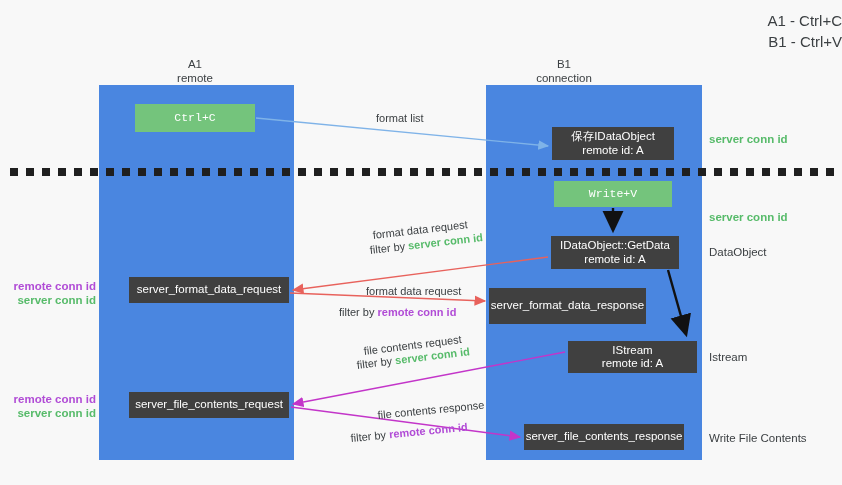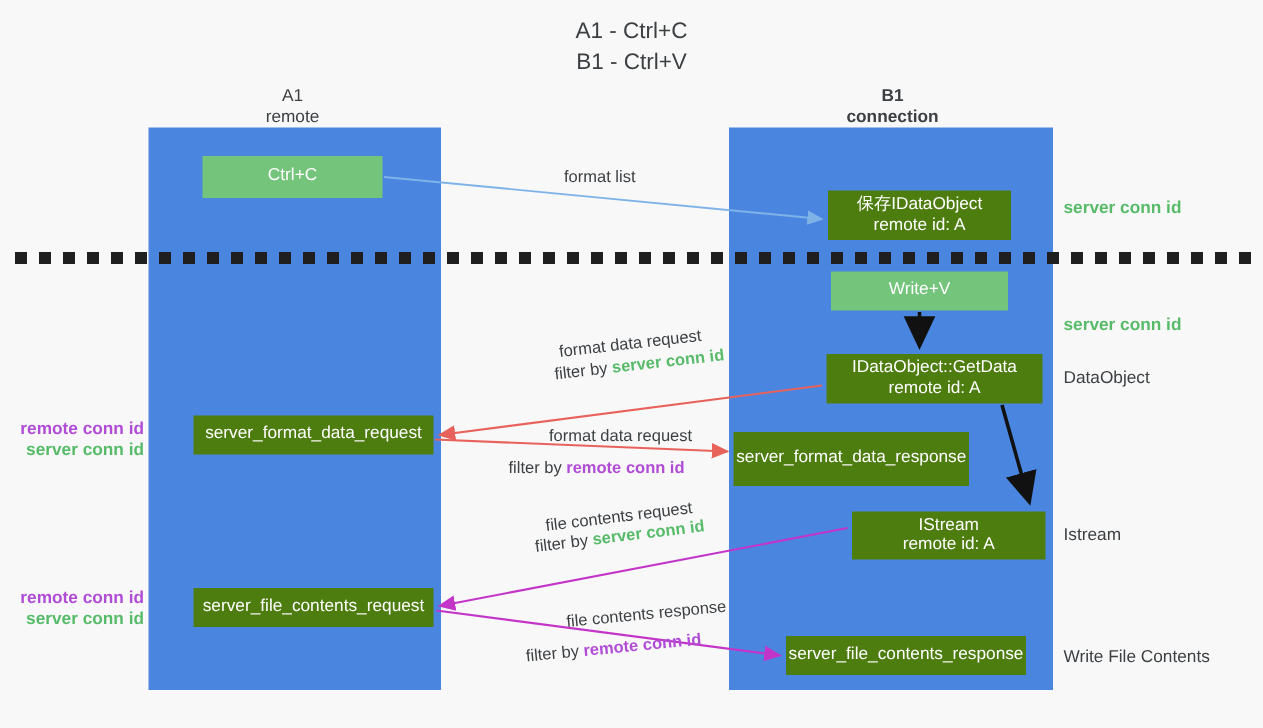--- a/index.html
+++ b/index.html
@@ -8,51 +8,51 @@
     background:#f8f8f8;
     font-family:"Liberation Sans","DejaVu Sans",sans-serif;
     position:relative;overflow:hidden;
     -webkit-font-smoothing:antialiased;
   }
   .stage{position:absolute;left:0;top:0;width:842px;height:485px;}
   .abs{position:absolute;}
 
   
   #title{
-    left:0;top:10px;width:842px;text-align:center;
+    left:0;top:10px;width:842px;text-align:right;
     font-size:15px;color:#3c4043;line-height:21px;white-space:pre-line;
   }
 
   
   .col-head{
     font-size:11.5px;color:#3c4043;text-align:center;line-height:14px;
     white-space:pre-line;
   }
   #head-a1{left:120px;top:57px;width:150px;}
-  #head-b1{left:520px;top:57px;width:150px;font-weight:bold;}
+  #head-b1{left:489px;top:57px;width:150px;}
 
   
   .lane{background:#4a86e0;}
   #lane-a1{left:99px;top:85px;width:195px;height:375px;}
   #lane-b1{left:486px;top:85px;width:216px;height:375px;}
 
   
   .box{
     box-sizing:border-box;
     display:flex;align-items:center;justify-content:center;
     text-align:center;color:#ffffff;font-size:11.5px;line-height:13.5px;
     white-space:pre-line;
   }
-  .green{background:#74c47c;}
-  .orange{background:#4d7c0f;}
+  .green{background:#74c47c;font-family:Liberation Mono, monospace;}
+  .orange{background:#404040;}
 
   #box-ctrlc{left:135px;top:104px;width:120px;height:28px;}
   #box-save-idataobject{left:552px;top:127px;width:122px;height:33px;}
   #box-ctrlv{left:554px;top:181px;width:118px;height:26px;}
-  #box-getdata{left:551px;top:236px;width:144px;height:33px;}
+  #box-getdata{left:551px;top:236px;width:128px;height:33px;}
   #box-fmt-req{left:129px;top:277px;width:160px;height:26px;}
   #box-fmt-resp{left:489px;top:288px;width:157px;height:36px;}
   #box-istream{left:568px;top:341px;width:129px;height:32px;}
   #box-file-req{left:129px;top:392px;width:160px;height:26px;}
   #box-file-resp{left:524px;top:424px;width:160px;height:26px;}
 
   
   .side{font-size:11.5px;line-height:14px;}
   .green-txt{color:#57bb6a;font-weight:bold;}
   .purple-txt{color:#b14cd6;font-weight:bold;}

